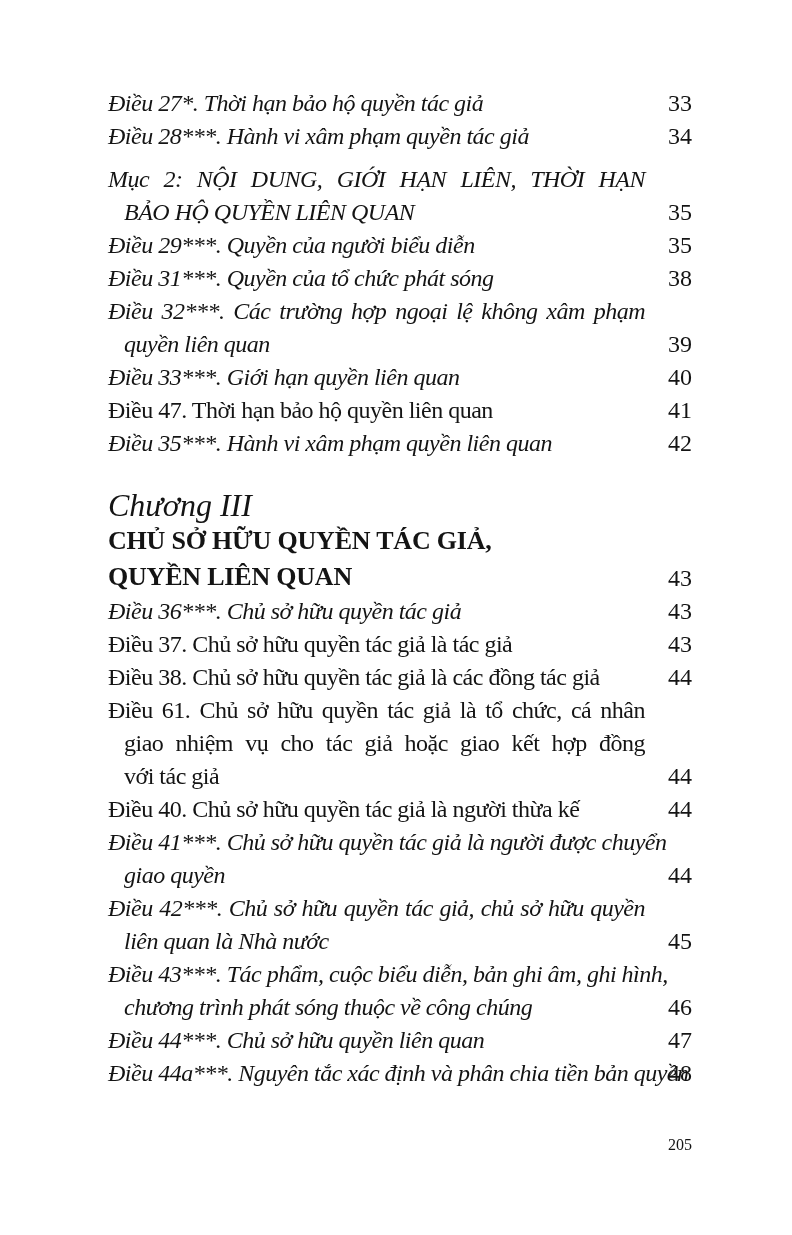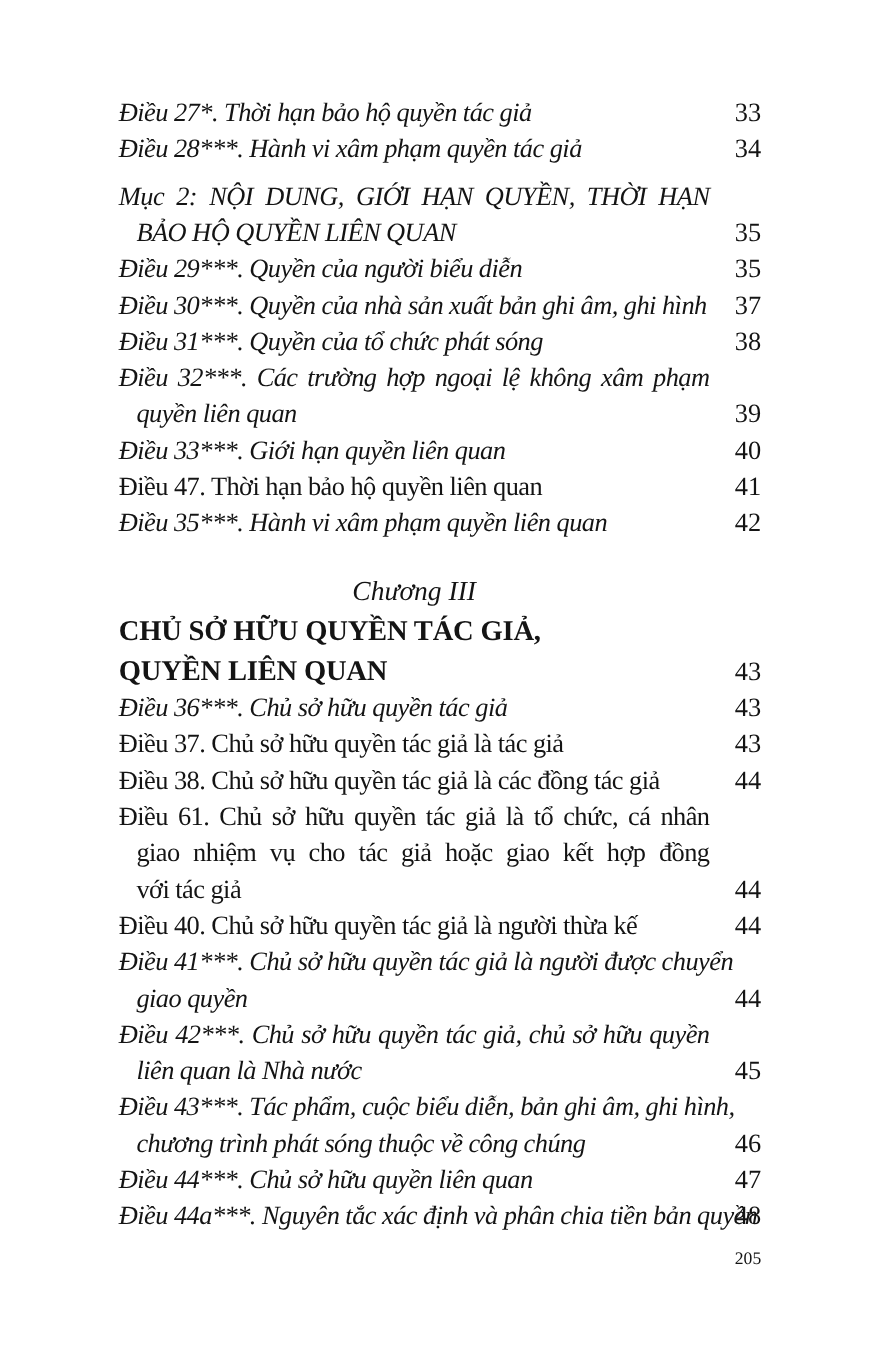--- a/index.html
+++ b/index.html
@@ -50,23 +50,23 @@
     right: 0;
     top: 0;
     font-style: normal;
     letter-spacing: 0;
     text-align: right;
   }
   
   .chapter { margin-top: 27px; }
   .chapter .kicker {
     font-style: italic;
-    font-size: 25px;
+    font-size: 32px;
     line-height: 36px;
-    text-align: center;
+    text-align: left;
     margin-right: 47px;
   }
   .chapter .title-line {
     position: relative;
     font-weight: 700;
     font-size: 26px;
     line-height: 36px;
     margin-right: 47px;
     letter-spacing: -0.2px;
   }
@@ -99,37 +99,31 @@
         </div>
       </div>
       <div class="entry italic">
         <div class="line last">
           <span class="txt">Điều 28***. Hành vi xâm phạm quyền tác giả</span>
           <span class="pg">34</span>
         </div>
       </div>
       <div class="entry italic section">
         <div class="line fill">
-          <span class="txt">Mục 2: NỘI DUNG, GIỚI HẠN QUYỀN, THỜI HẠN</span>
+          <span class="txt">Mục 2: NỘI DUNG, GIỚI HẠN LIÊN, THỜI HẠN</span>
         </div>
         <div class="line cont last">
           <span class="txt">BẢO HỘ QUYỀN LIÊN QUAN</span>
           <span class="pg">35</span>
         </div>
       </div>
       <div class="entry italic">
         <div class="line last">
           <span class="txt">Điều 29***. Quyền của người biểu diễn</span>
           <span class="pg">35</span>
-        </div>
-      </div>
-      <div class="entry italic">
-        <div class="line last">
-          <span class="txt">Điều 30***. Quyền của nhà sản xuất bản ghi âm, ghi hình</span>
-          <span class="pg">37</span>
         </div>
       </div>
       <div class="entry italic">
         <div class="line last">
           <span class="txt">Điều 31***. Quyền của tổ chức phát sóng</span>
           <span class="pg">38</span>
         </div>
       </div>
       <div class="entry italic">
         <div class="line fill">

